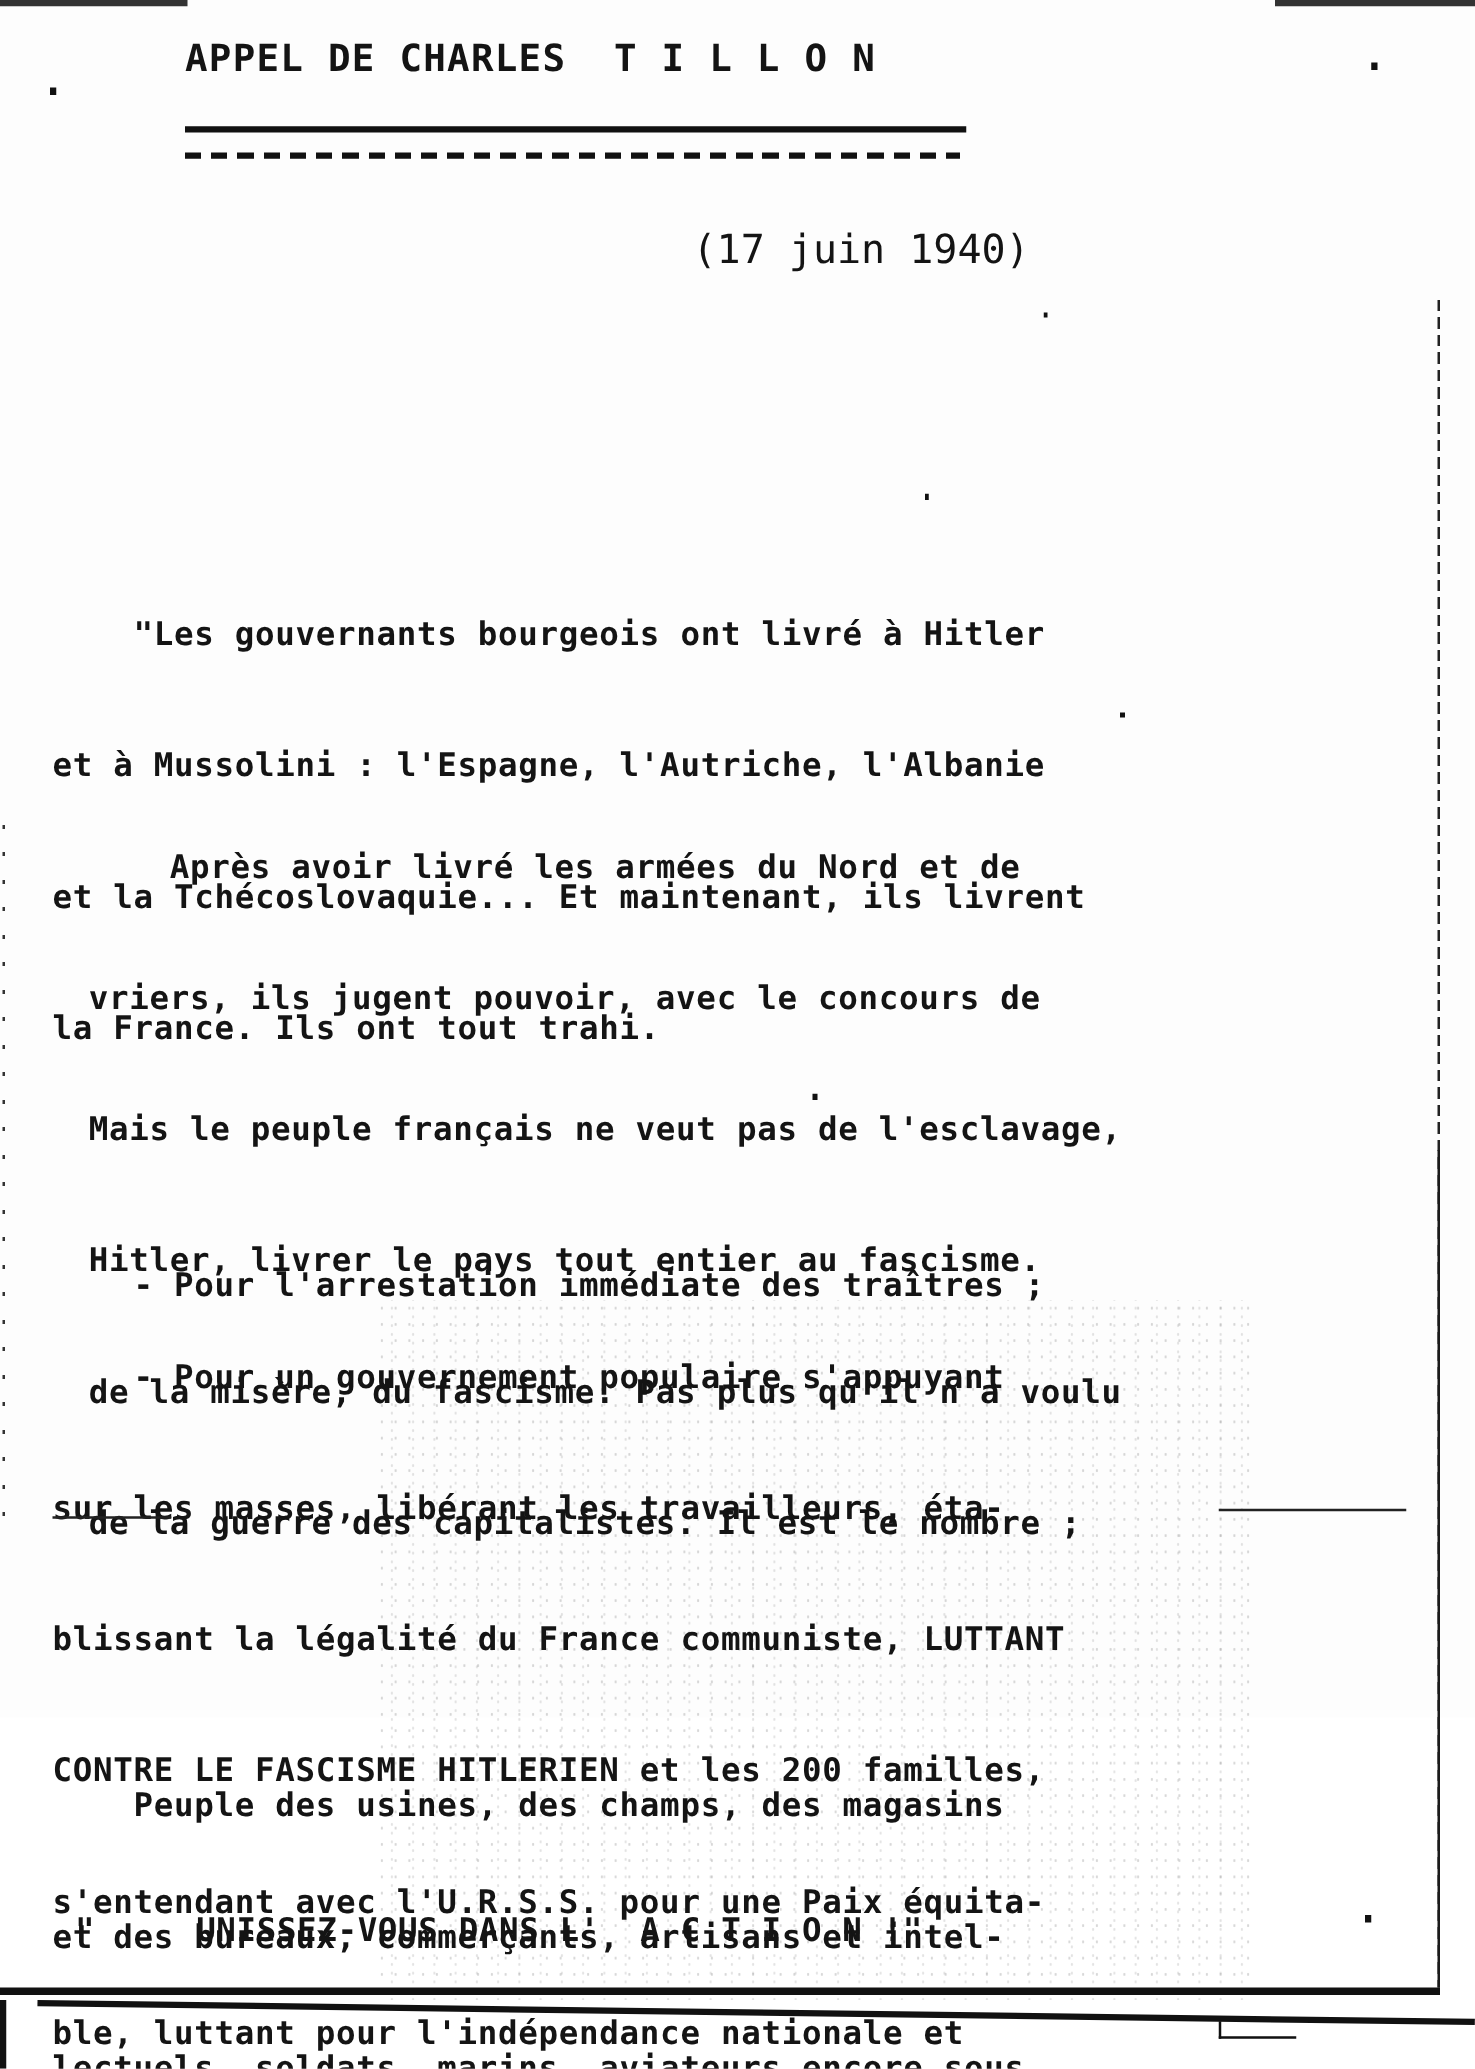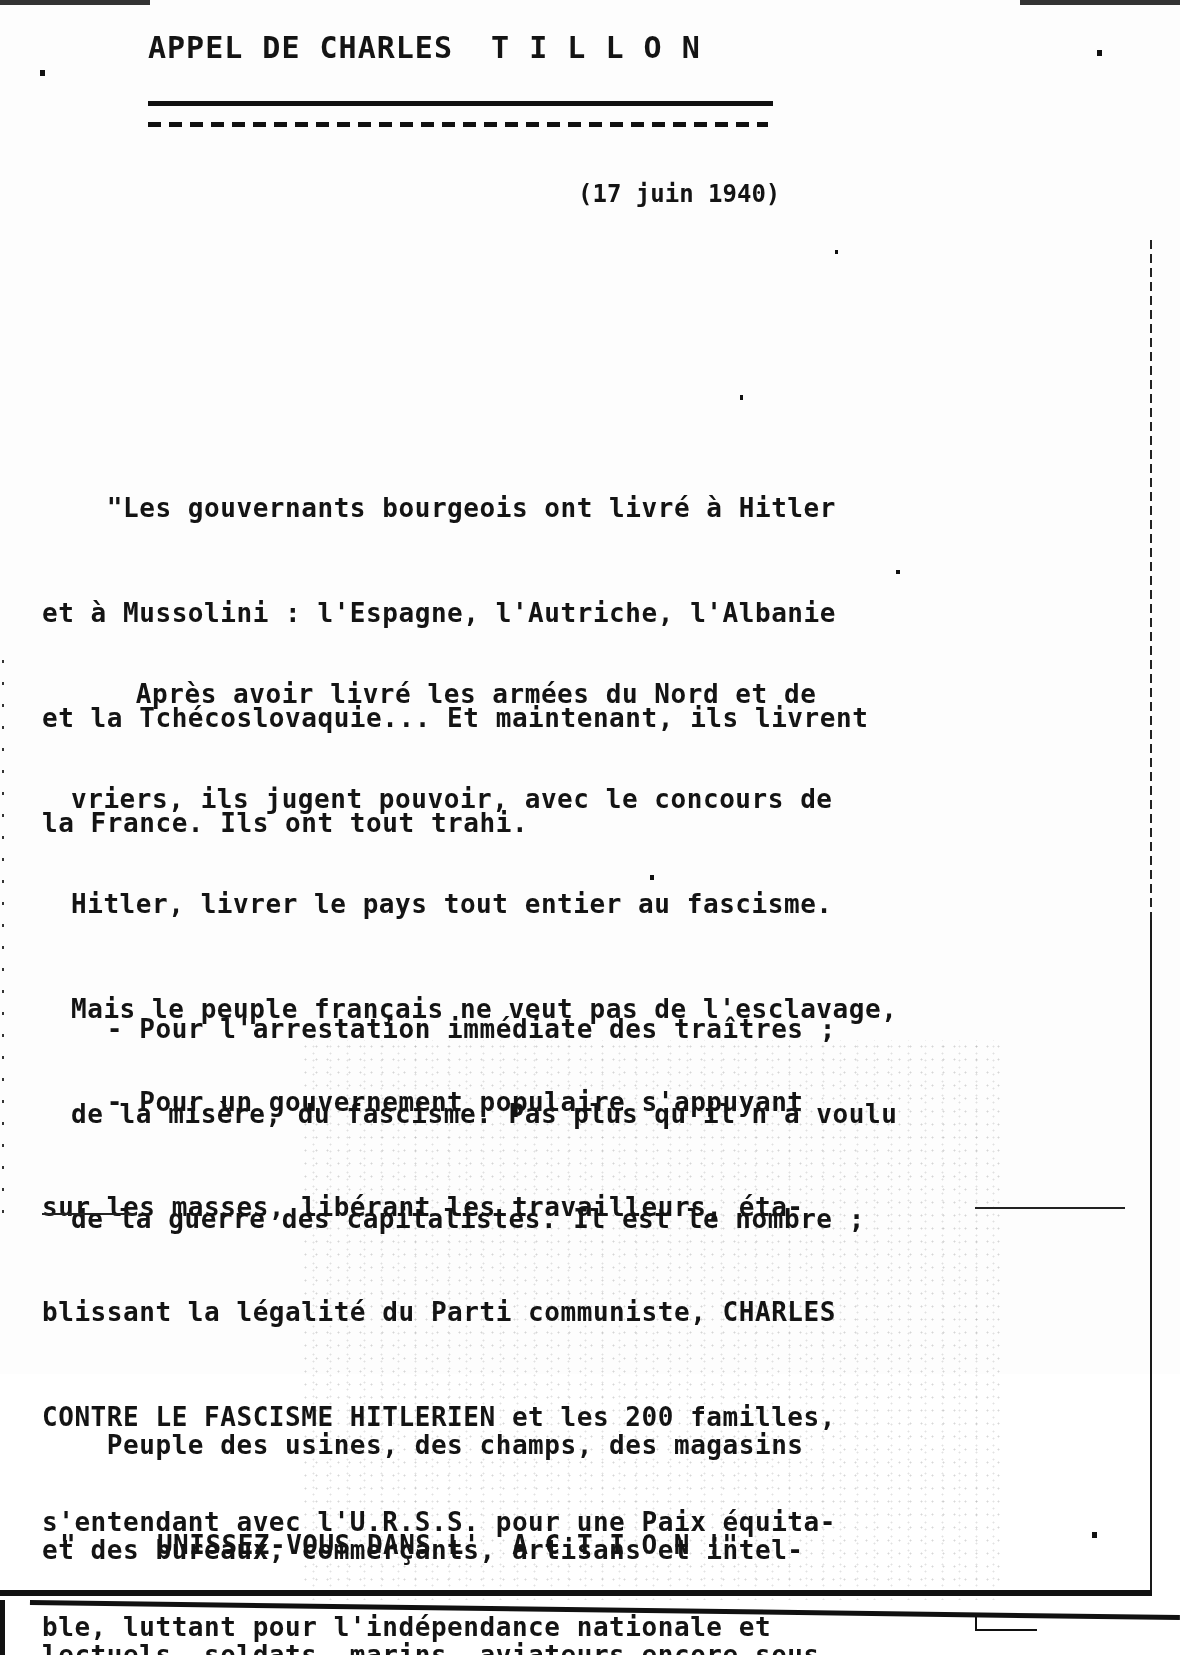--- a/index.html
+++ b/index.html
@@ -100,23 +100,23 @@
       background: #111;
     }
     .rule-2 {
       position: absolute;
       left: 148px; top: 122px;
       width: 620px; height: 5px;
       background: repeating-linear-gradient(to right, #111 0 13px, transparent 13px 21px);
     }
     .date {
       position: absolute;
-      left: 578px; top: 180px;
-      font-size: 24px;
-      font-weight: bold;
+      left: 554px; top: 180px;
+      font-size: 32px;
+      font-weight: normal;
       white-space: pre;
     }
     
     .body-text {
       position: absolute;
       left: 42px;
       width: 1110px;
       font-size: 26px;
       font-weight: bold;
       line-height: 35px;
@@ -186,34 +186,34 @@
   <div class="body-text p1">
     <div>    "Les gouvernants bourgeois ont livré à Hitler</div>
     <div>et à Mussolini : l'Espagne, l'Autriche, l'Albanie</div>
     <div>et la Tchécoslovaquie... Et maintenant, ils livrent</div>
     <div>la France. Ils ont tout trahi.</div>
   </div>
 
   <div class="body-text p2">
     <div>    Après avoir livré les armées du Nord et de</div>
     <div>vriers, ils jugent pouvoir, avec le concours de</div>
+    <div>Mais le peuple français ne veut pas de l'esclavage,</div>
     <div>Hitler, livrer le pays tout entier au fascisme.</div>
-    <div>Mais le peuple français ne veut pas de l'esclavage,</div>
     <div>de la misère, du fascisme. Pas plus qu'il n'a voulu</div>
     <div>de la guerre des capitalistes. Il est le nombre ;</div>
   </div>
 
   <div class="body-text p3">
     <div>    - Pour l'arrestation immédiate des traîtres ;</div>
   </div>
 
   <div class="body-text p4">
     <div>    - Pour un gouvernement populaire s'appuyant</div>
     <div>sur les masses, libérant les travailleurs, éta-</div>
-    <div>blissant la légalité du Parti communiste, CHARLES</div>
+    <div>blissant la légalité du France communiste, LUTTANT</div>
     <div>CONTRE LE FASCISME HITLERIEN et les 200 familles,</div>
     <div>s'entendant avec l'U.R.S.S. pour une Paix équita-</div>
     <div>ble, luttant pour l'indépendance nationale et</div>
     
     
   </div>
 
   <div class="underline-mark" style="left:42px; top:1213px; width:95px;"></div>
   <div class="underline-mark" style="left:975px; top:1207px; width:150px;"></div>
 

